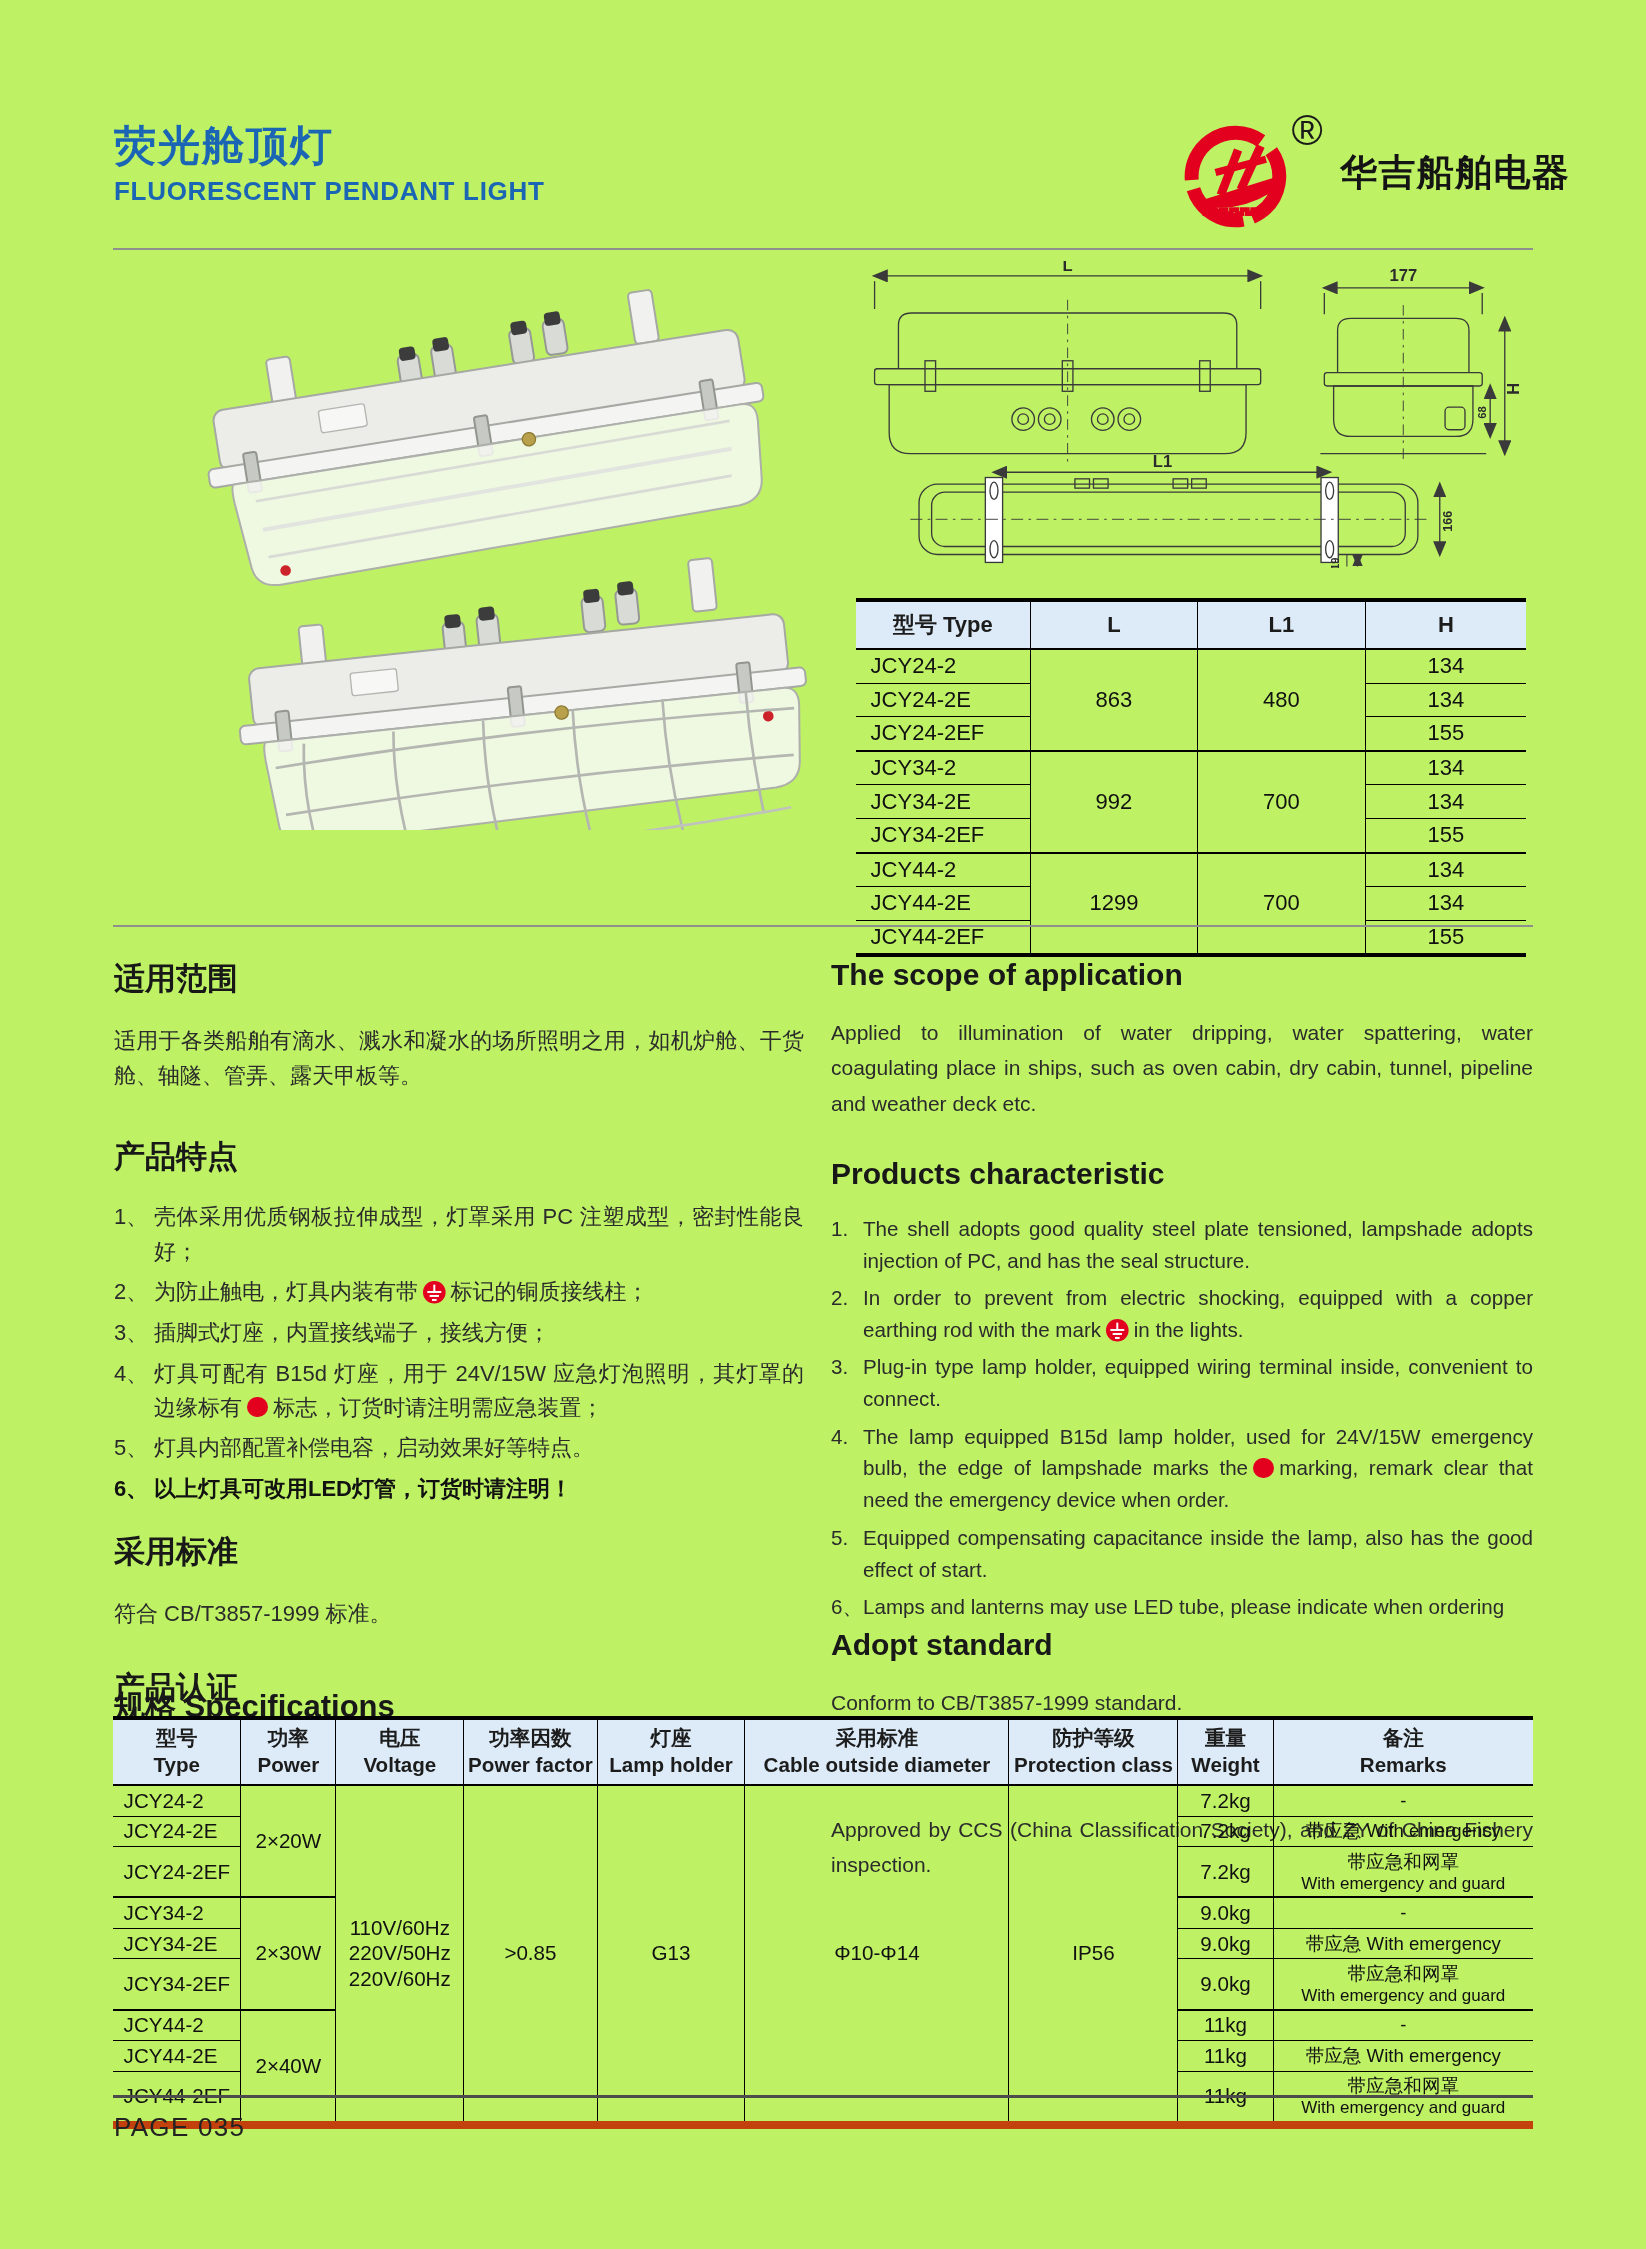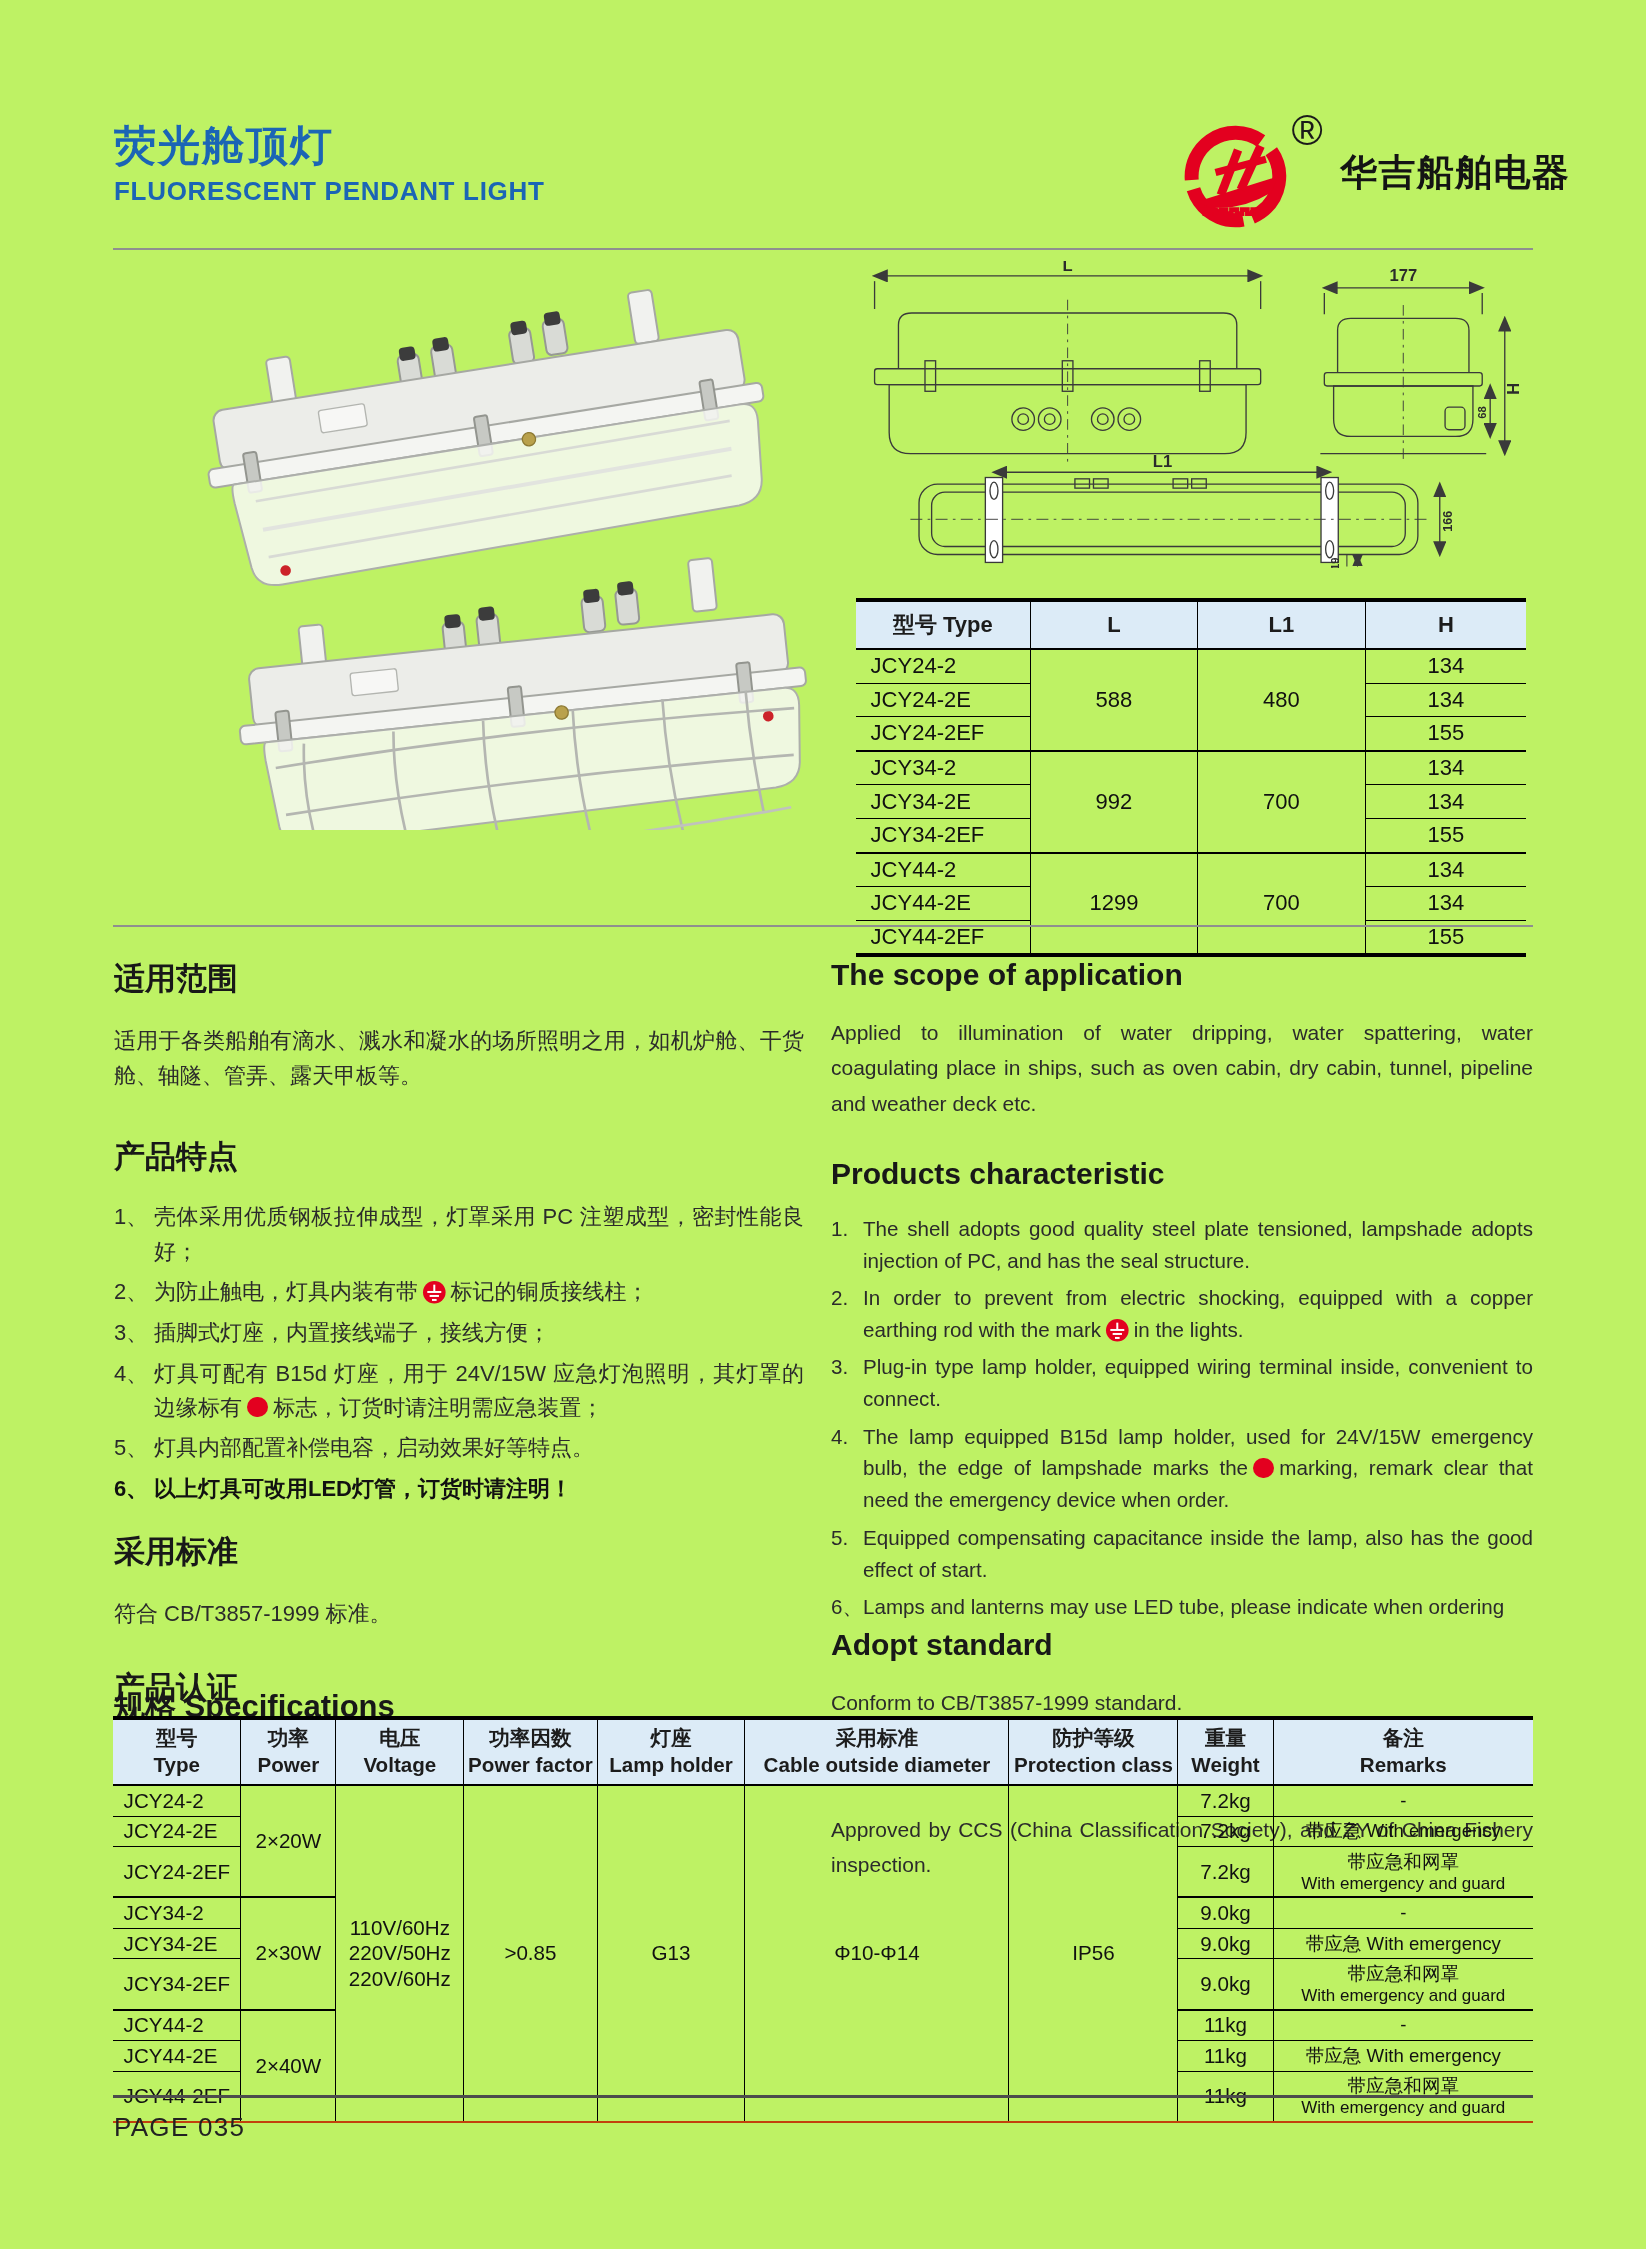--- a/index.html
+++ b/index.html
@@ -41,21 +41,21 @@
   .feat .txt{flex:1;text-align:justify;}
   .feat.bold{font-weight:700;color:#111;}
   .col-en .feat{font-size:20.6px;margin-bottom:5.3px;}
   .col-en .feat .num{flex:0 0 32px;}
   .mark-dot{display:inline-block;width:20.6px;height:20.6px;border-radius:50%;
     background:#e3001f;vertical-align:-2.7px;margin:0 5.3px;}
   .mark-earth{display:inline-block;width:24.6px;height:24.6px;vertical-align:-5.3px;margin:0 4px;}
   
   .spec-h{position:absolute;left:114px;top:1655px;font-size:31px;font-weight:700;color:#181818;}
   .spec-table{position:absolute;left:113px;top:1716px;width:1420px;table-layout:fixed;
-    border-top:4px solid #000;border-bottom:2px solid #c2410c;}
+    border-top:4px solid #000;border-bottom:8px solid #c2410c;}
   .spec-table th{background:#dcebf7;font-size:20.6px;font-weight:700;color:#1c1c1c;line-height:1.3;
     padding:5.3px 2.7px;border:1.3px solid #000;border-bottom:2.7px solid #000;}
   .spec-table td{font-size:20.6px;color:#111;text-align:center;padding:2.7px 4px;border:1.3px solid #000;}
   .spec-table .t{text-align:left;padding-left:10.6px;}
   .spec-table tr.gs td{border-top:2.7px solid #000;}
   .spec-table tr>*:first-child{border-left:none;}
   .spec-table tr>*:last-child{border-right:none;}
   .volt{text-align:center;}
   .volt .vl{display:block;text-align:center;width:117px;margin:1.3px auto;}
   .rk1{font-size:18.6px;line-height:1.3;}
@@ -236,21 +236,21 @@
       <tr>
         <th>型号 Type</th>
         <th>L</th>
         <th>L1</th>
         <th>H</th>
       </tr>
     </thead>
     <tbody>
       <tr>
         <td class="t">JCY24-2</td>
-        <td rowspan="3">588</td>
+        <td rowspan="3">863</td>
         <td rowspan="3">480</td>
         <td>134</td>
       </tr>
       <tr>
         <td class="t">JCY24-2E</td>
         <td>134</td>
       </tr>
       <tr>
         <td class="t">JCY24-2EF</td>
         <td>155</td>

